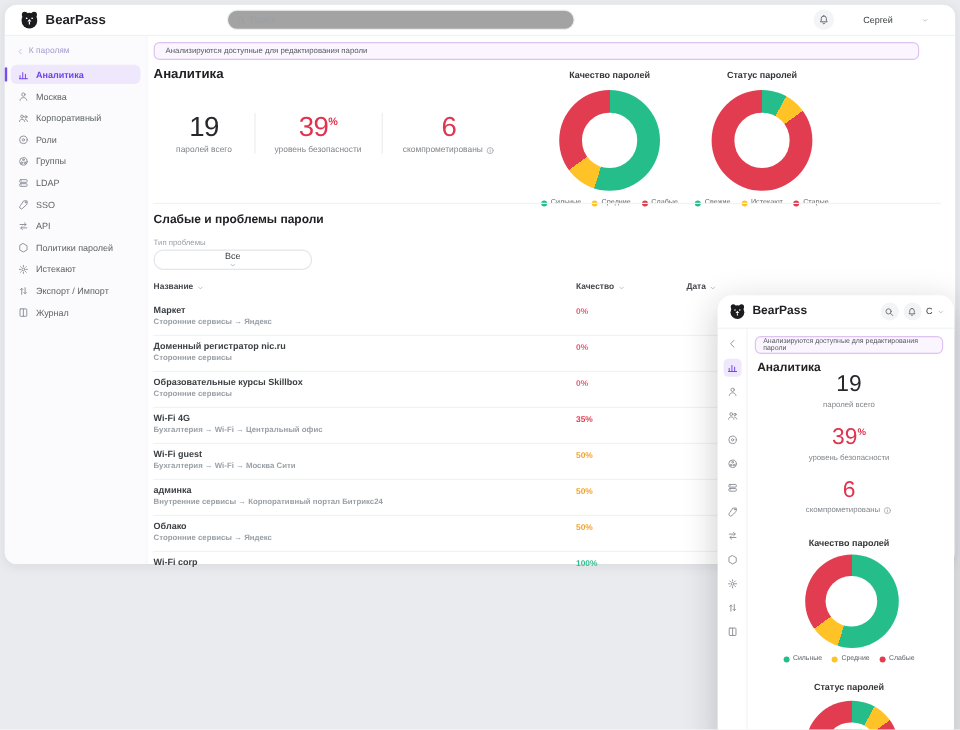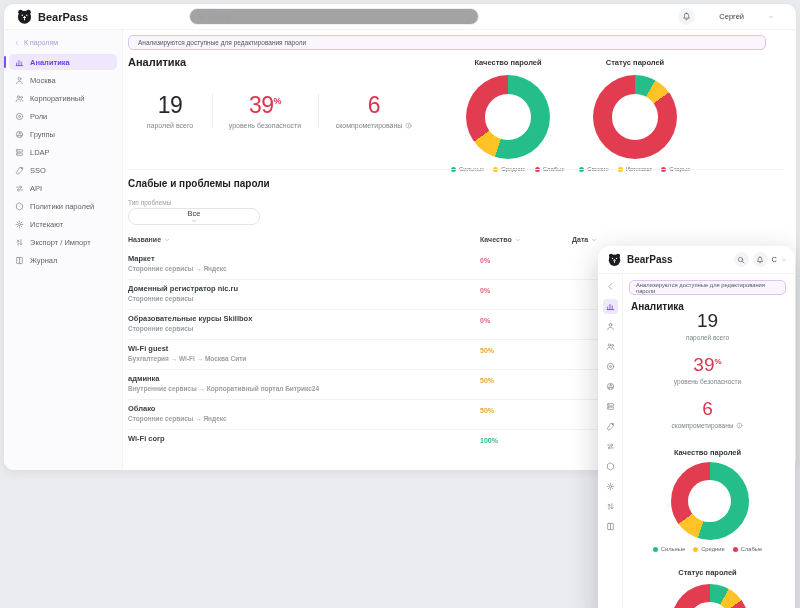--- a/index.html
+++ b/index.html
@@ -405,20 +405,25 @@
       <span class="nm">Доменный регистратор nic.ru</span>
       <span class="pth">Сторонние сервисы</span>
       <span class="ql" style="color: rgb(226, 96, 124);">0%</span>
     </div>
     <div class="trow">
       <span class="nm">Образовательные курсы Skillbox</span>
       <span class="pth">Сторонние сервисы</span>
       <span class="ql" style="color: rgb(226, 96, 124);">0%</span>
     </div>
     <div class="trow">
+      <span class="nm">Wi-Fi 4G</span>
+      <span class="pth">Бухгалтерия → Wi-Fi → Центральный офис</span>
+      <span class="ql" style="color: rgb(225, 59, 80);">35%</span>
+    </div>
+    <div class="trow">
       <span class="nm">Wi-Fi guest</span>
       <span class="pth">Бухгалтерия → Wi-Fi → Москва Сити</span>
       <span class="ql" style="color: rgb(240, 163, 47);">50%</span>
     </div>
     <div class="trow">
       <span class="nm">админка</span>
       <span class="pth">Внутренние сервисы → Корпоративный портал Битрикс24</span>
       <span class="ql" style="color: rgb(240, 163, 47);">50%</span>
     </div>
     <div class="trow">

